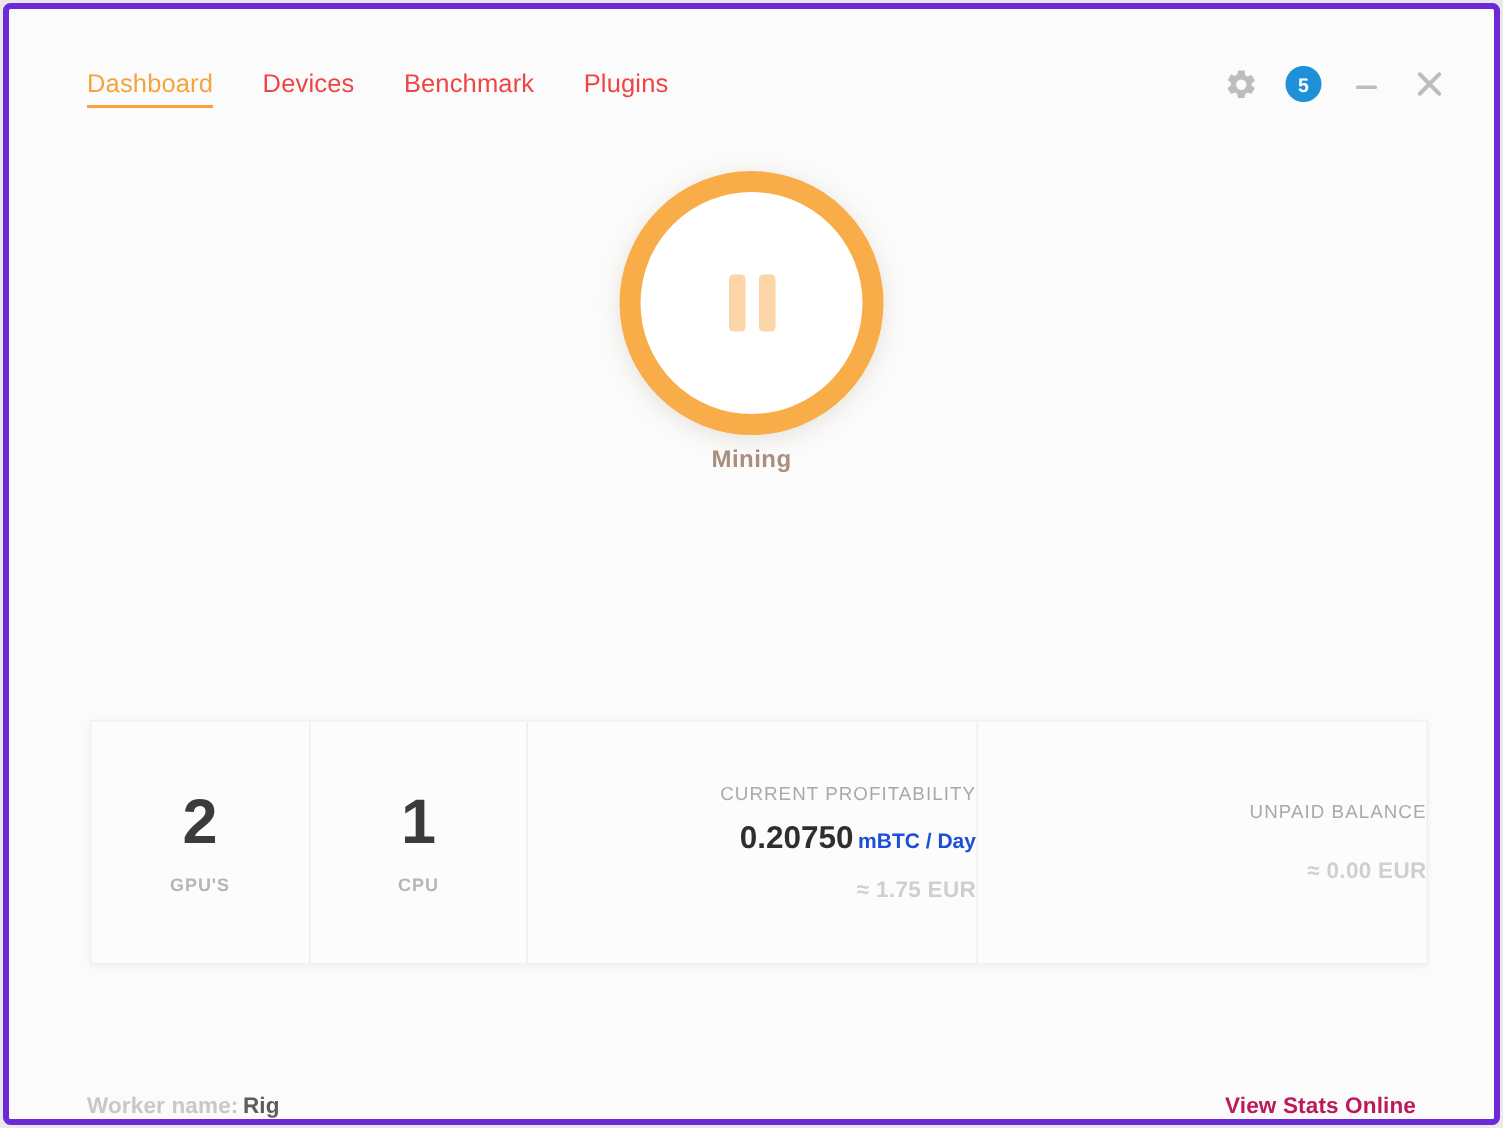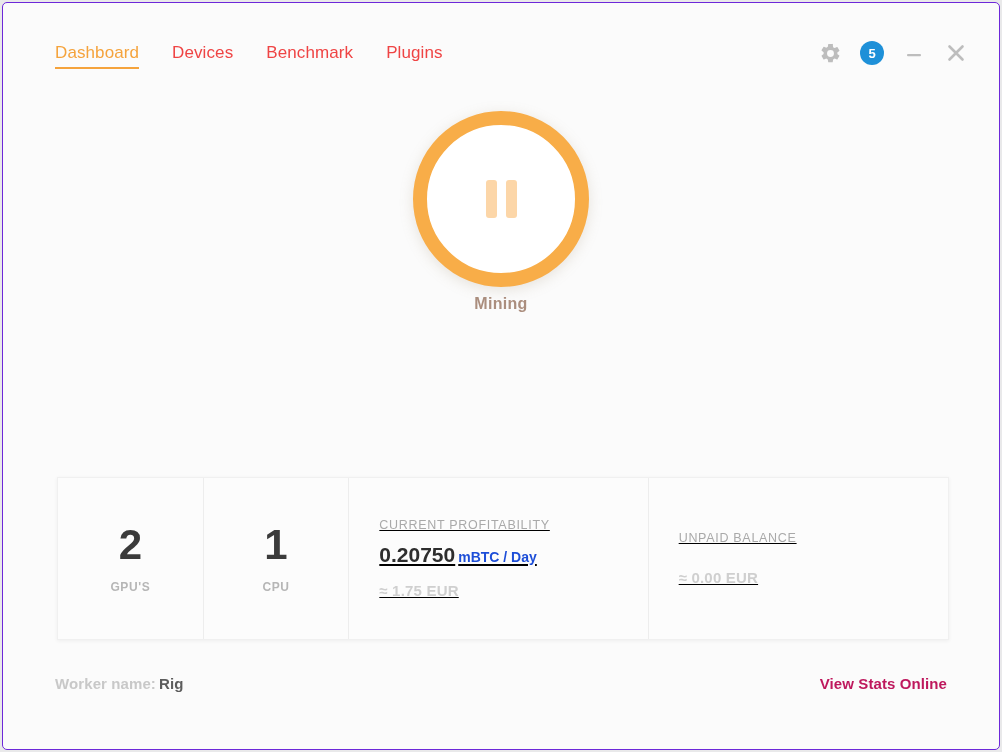--- a/index.html
+++ b/index.html
@@ -12,21 +12,21 @@
     overflow: hidden;
   }
 
   #app-window {
     position: absolute;
     left: 2px;
     top: 2px;
     width: 998px;
     height: 748px;
     background: #fbfbfb;
-    border: 1px solid #6d28d9;
+    border: 4px solid #6d28d9;
     border-radius: 5px;
     overflow: hidden;
   }
 
   
   #titlebar {
     position: absolute;
     left: 0; top: 0;
     width: 100%;
     height: 86px;
@@ -187,22 +187,21 @@
     margin-top: 13px;
     font-size: 12px;
     color: #b6b6b6;
     letter-spacing: 0.6px;
     font-weight: bold;
   }
 
   .stat-cell.metric {
     width: 300px;
     padding-left: 30px;
-    align-items: flex-start;
-    text-decoration: underline;
+    align-items: flex-end;
   }
   .metric-label {
     font-size: 12.5px;
     color: #a9a9a9;
     letter-spacing: 0.7px;
     margin-bottom: 11px;
   }
   .metric-value {
     font-size: 21px;
     font-weight: bold;
@@ -225,21 +224,21 @@
   }
 
   
   #footer {
     position: absolute;
     left: 0;
     bottom: 0;
     width: 100%;
     height: 74px;
     display: flex;
-    align-items: flex-start;
+    align-items: flex-end;
     justify-content: space-between;
     padding: 0 52px;
   }
   #worker-line {
     font-size: 15px;
     color: #c8c8c8;
     font-weight: bold;
     letter-spacing: 0.1px;
   }
   #worker-value {

